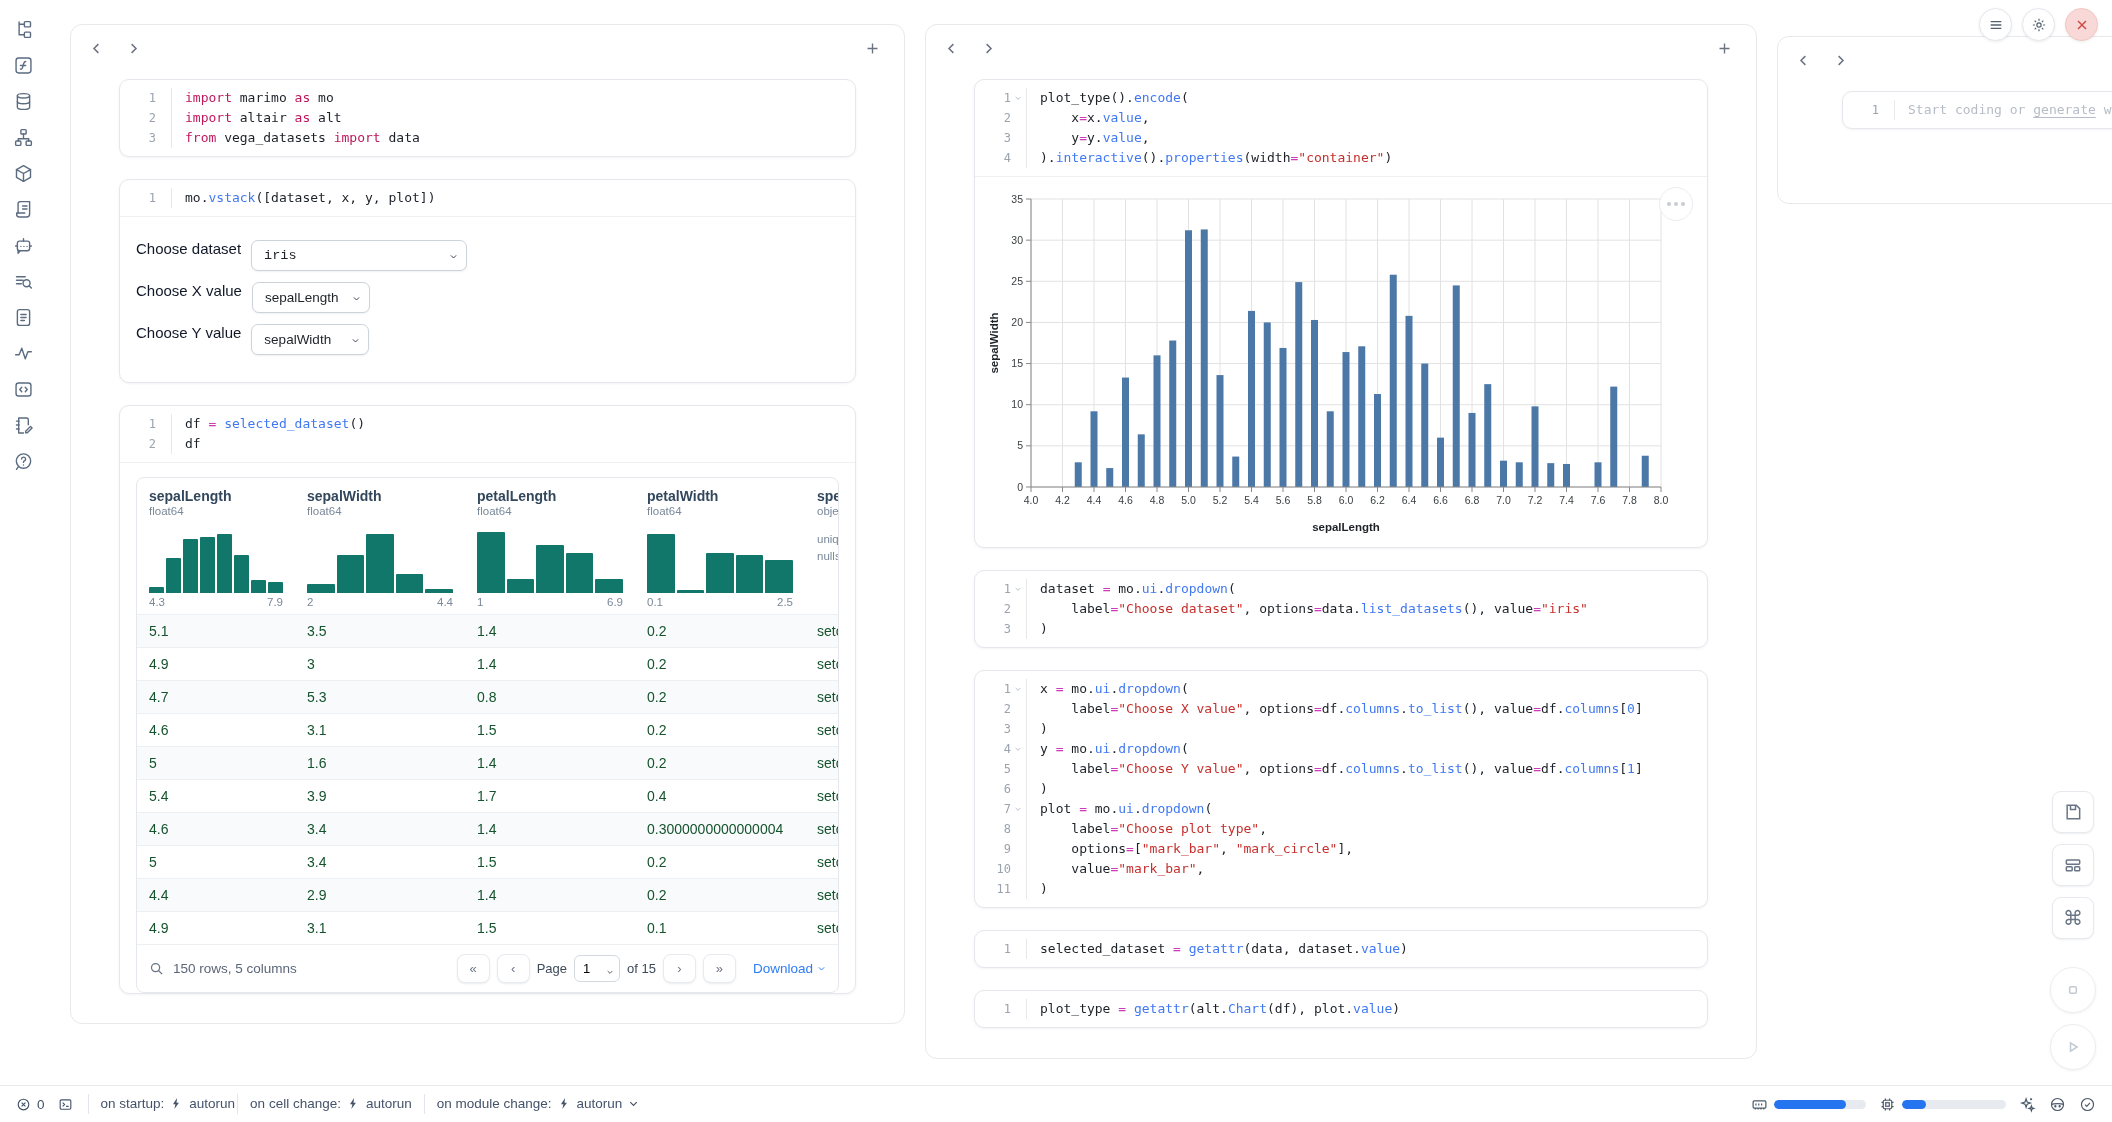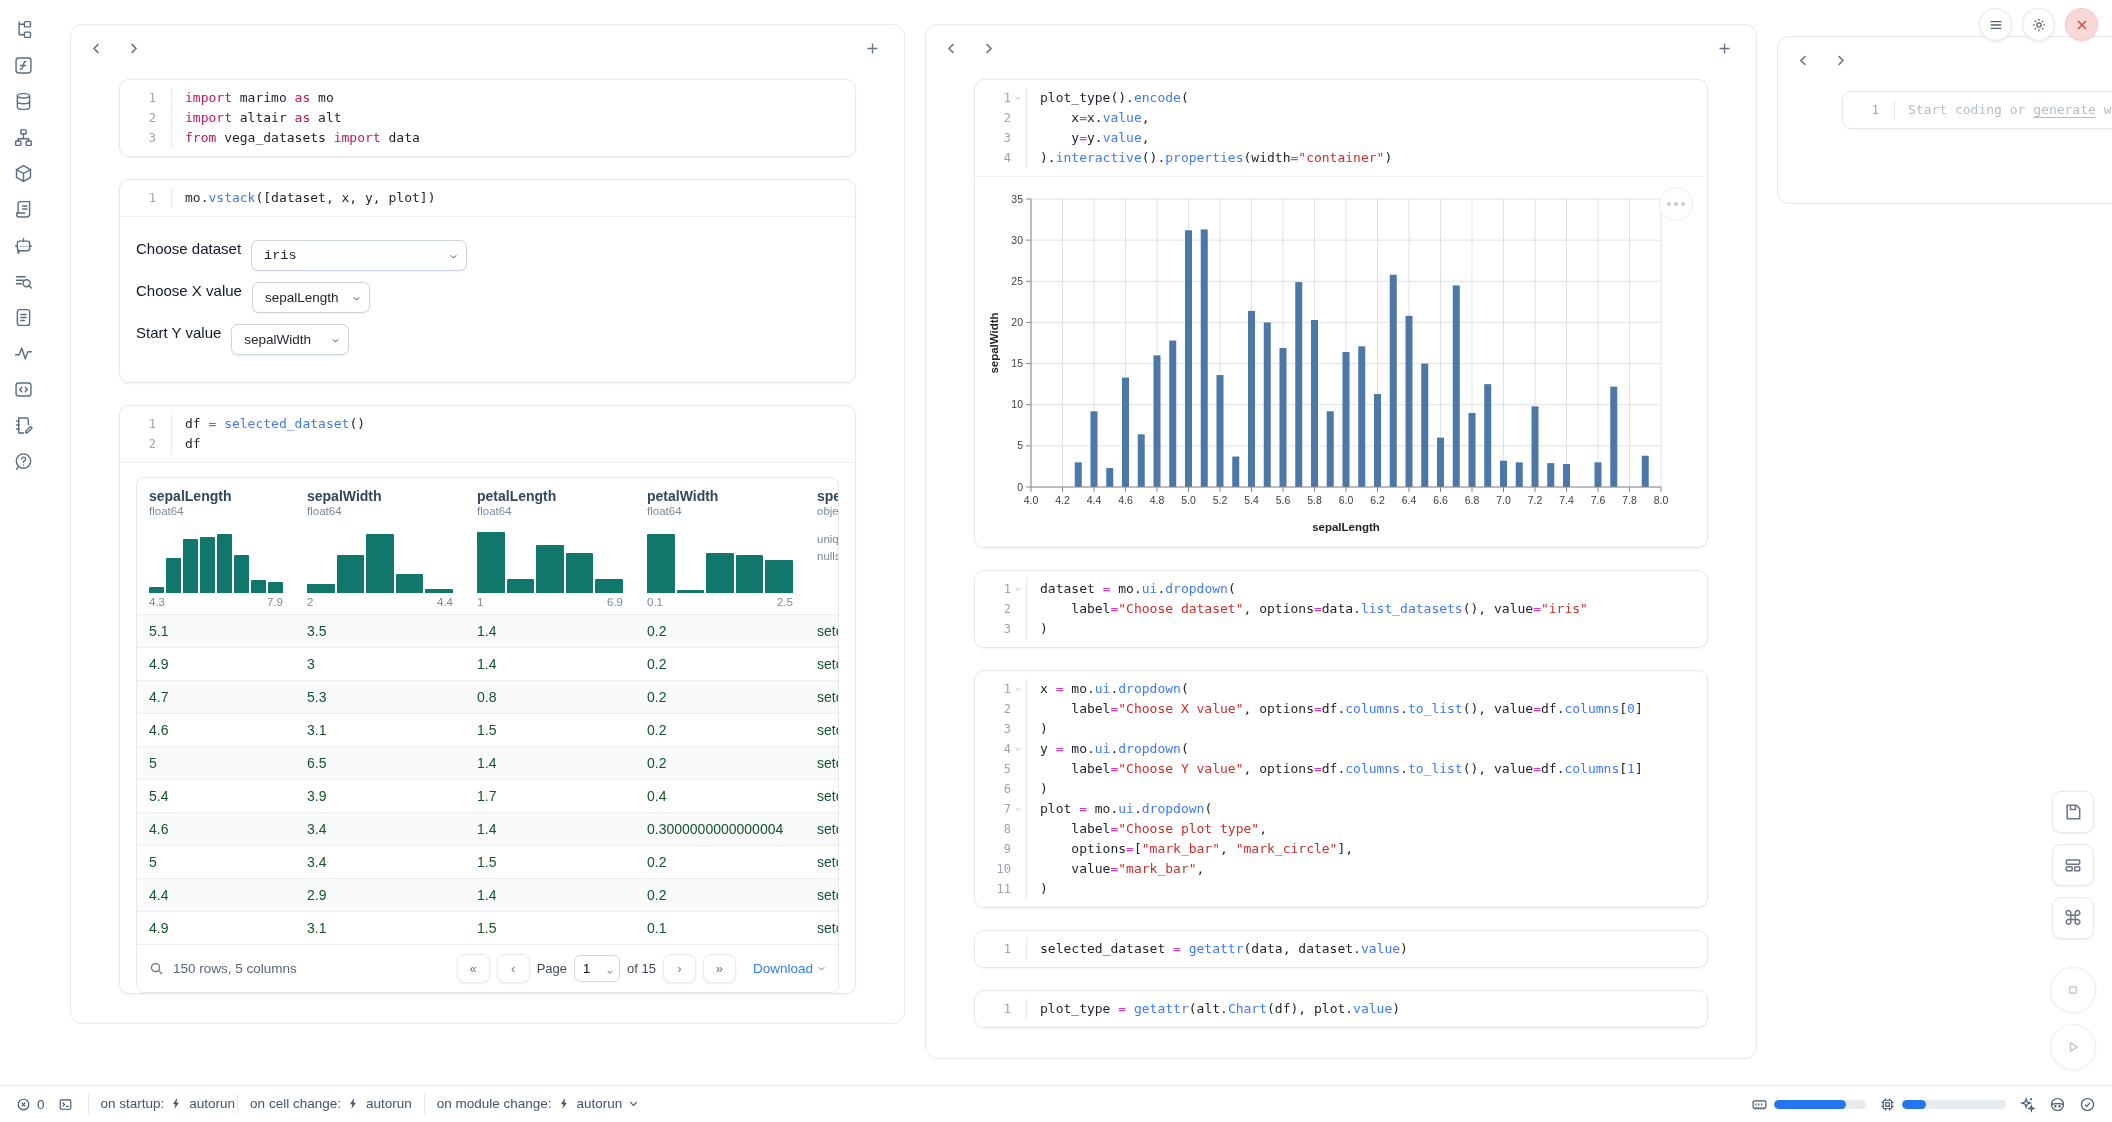--- a/index.html
+++ b/index.html
@@ -271,21 +271,21 @@
               <span class="selwrap narrow">
                 <select><option>sepalLength</option></select>
                 <span class="car">
                   <svg viewBox="0 0 24 24" fill="none" stroke="currentColor" stroke-width="2.6">
                     <path d="M5 9l7 7 7-7"></path>
                   </svg>
                 </span>
               </span>
             </div>
             <div class="ctl">
-              <span>Start Y value</span>
+              <span>Choose Y value</span>
               <span class="selwrap narrow">
                 <select><option>sepalWidth</option></select>
                 <span class="car">
                   <svg viewBox="0 0 24 24" fill="none" stroke="currentColor" stroke-width="2.6">
                     <path d="M5 9l7 7 7-7"></path>
                   </svg>
                 </span>
               </span>
             </div>
           </div>
@@ -393,21 +393,21 @@
               </div>
               <div class="tgrid trow">
                 <span>4.6</span>
                 <span>3.1</span>
                 <span>1.5</span>
                 <span>0.2</span>
                 <span>setosa</span>
               </div>
               <div class="tgrid trow">
                 <span>5</span>
-                <span>6.5</span>
+                <span>1.6</span>
                 <span>1.4</span>
                 <span>0.2</span>
                 <span>setosa</span>
               </div>
               <div class="tgrid trow">
                 <span>5.4</span>
                 <span>3.9</span>
                 <span>1.7</span>
                 <span>0.4</span>
                 <span>setosa</span>

